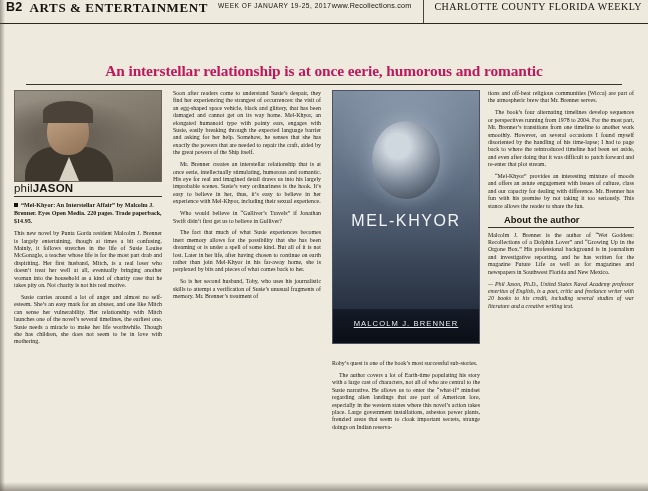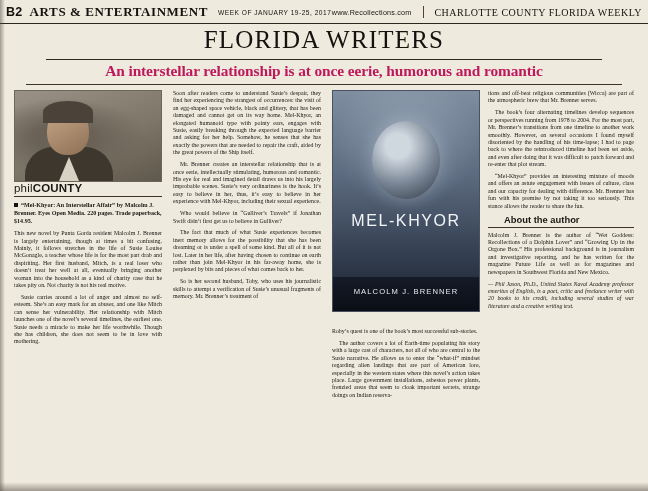--- a/index.html
+++ b/index.html
@@ -18,21 +18,20 @@
     box-sizing: border-box;
   }
   
   .masthead {
     position: absolute;
     left: 0; top: 0;
     width: 648px;
     height: 24px;
     border-bottom: 1.5px solid #2a2620;
     display: flex;
-    align-items: center;
     box-sizing: border-box;
     padding: 0 6px;
   }
   .mh-b2 {
     font-family: "Liberation Sans", sans-serif;
     font-weight: bold;
     font-size: 12.5px;
     letter-spacing: .3px;
     margin-right: 7px;
   }
@@ -195,21 +194,21 @@
     display: inline-block;
     width: 4px; height: 4px;
     background: #15130f;
     margin-right: 3px;
   }
 
   
   .cover {
     position: relative;
     width: 148px;
-    height: 222px;
+    height: 254px;
     background: linear-gradient(180deg,#7f8da0 0%,#5d6b80 38%,#2f3a4b 78%,#1a2130 100%);
     border: 1px solid #4a5262;
     box-sizing: border-box;
     overflow: hidden;
     margin-bottom: 16px;
   }
   .cover-planet {
     position: absolute;
     left: 50%; top: 30px;
     transform: translateX(-50%);
@@ -233,20 +232,21 @@
     color: #f2f5f8;
   }
   .cover-author {
     position: absolute;
     left: 0; right: 0; bottom: 16px;
     text-align: center;
     font-family: "Liberation Sans", sans-serif;
     font-size: 7.6px;
     letter-spacing: 1.1px;
     color: #e6ebf0;
+    text-decoration: underline;
   }
   .cover-ground {
     position: absolute;
     left: 0; right: 0; bottom: 0; height: 34px;
     background: linear-gradient(180deg,#151b27,#0a0e16);
   }
 
   
   .about-h {
     font-family: "Liberation Sans", sans-serif;
@@ -281,40 +281,36 @@
 <div class="page">
 
   <div class="masthead">
     <span class="mh-b2">B2</span>
     <span class="mh-section">ARTS &amp; ENTERTAINMENT</span>
     <span class="mh-date">WEEK OF JANUARY 19-25, 2017</span>
     <span class="mh-url">www.Recollections.com</span>
     <span class="mh-paper">CHARLOTTE COUNTY FLORIDA WEEKLY</span>
   </div>
 
-  <div class="title-wrap">
-    <div class="fw-title">FLORIDA WRITERS</div>
-    <div class="fw-rule"></div>
-  </div>
 
   <div class="headline">An interstellar relationship is at once eerie, humorous and romantic</div>
   <div class="headline-rule"></div>
 
   <div class="cols">
 
     <div class="col c1">
       <div class="mug">
         <div class="mug-bg"></div>
         <div class="mug-body"></div>
         <div class="mug-shirt"></div>
         <div class="mug-face"></div>
         <div class="mug-hair"></div>
       </div>
       <div class="phil-jason">
-        <span class="thin">phil</span><b>COUNTY</b>
+        <span class="thin">phil</span><b>JASON</b>
       </div>
       <div class="phil-rule"></div>
       <div class="blurb">
         <span class="sq"></span><span>“Mel-Khyor: An Interstellar Affair” by Malcolm J. Brenner. Eyes Open Media. 220 pages. Trade paperback, $14.95.</span>
       </div>
       <p class="first">This new novel by Punta Gorda resident Malcolm J. Brenner is largely entertaining, though at times a bit confusing. Mainly, it follows stretches in the life of Susie Louise McGonagle, a teacher whose life is for the most part drab and dispiriting. Her first husband, Mitch, is a real loser who doesn’t treat her well at all, eventually bringing another woman into the household as a kind of charity case that he takes pity on. Not charity is not his real motive.</p>
       <p>Susie carries around a lot of anger and almost no self-esteem. She’s an easy mark for an abuser, and one like Mitch can sense her vulnerability. Her relationship with Mitch launches one of the novel’s several timelines, the earliest one. Susie needs a miracle to make her life worthwhile. Though she has children, she does not seem to be in love with mothering.</p>
     </div>
 
     <div class="col c2">

